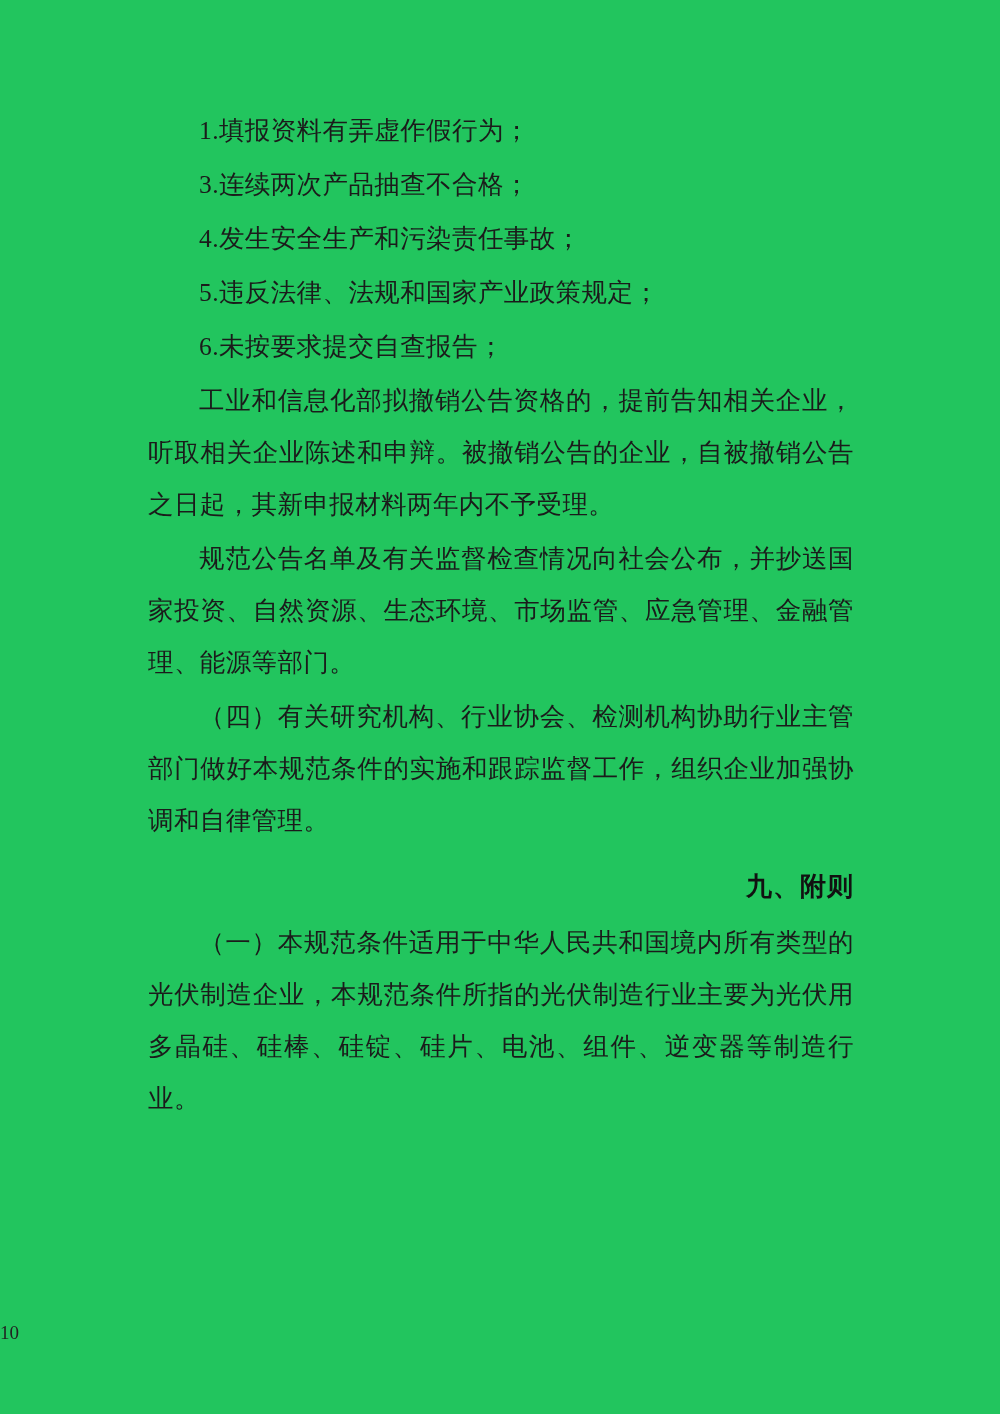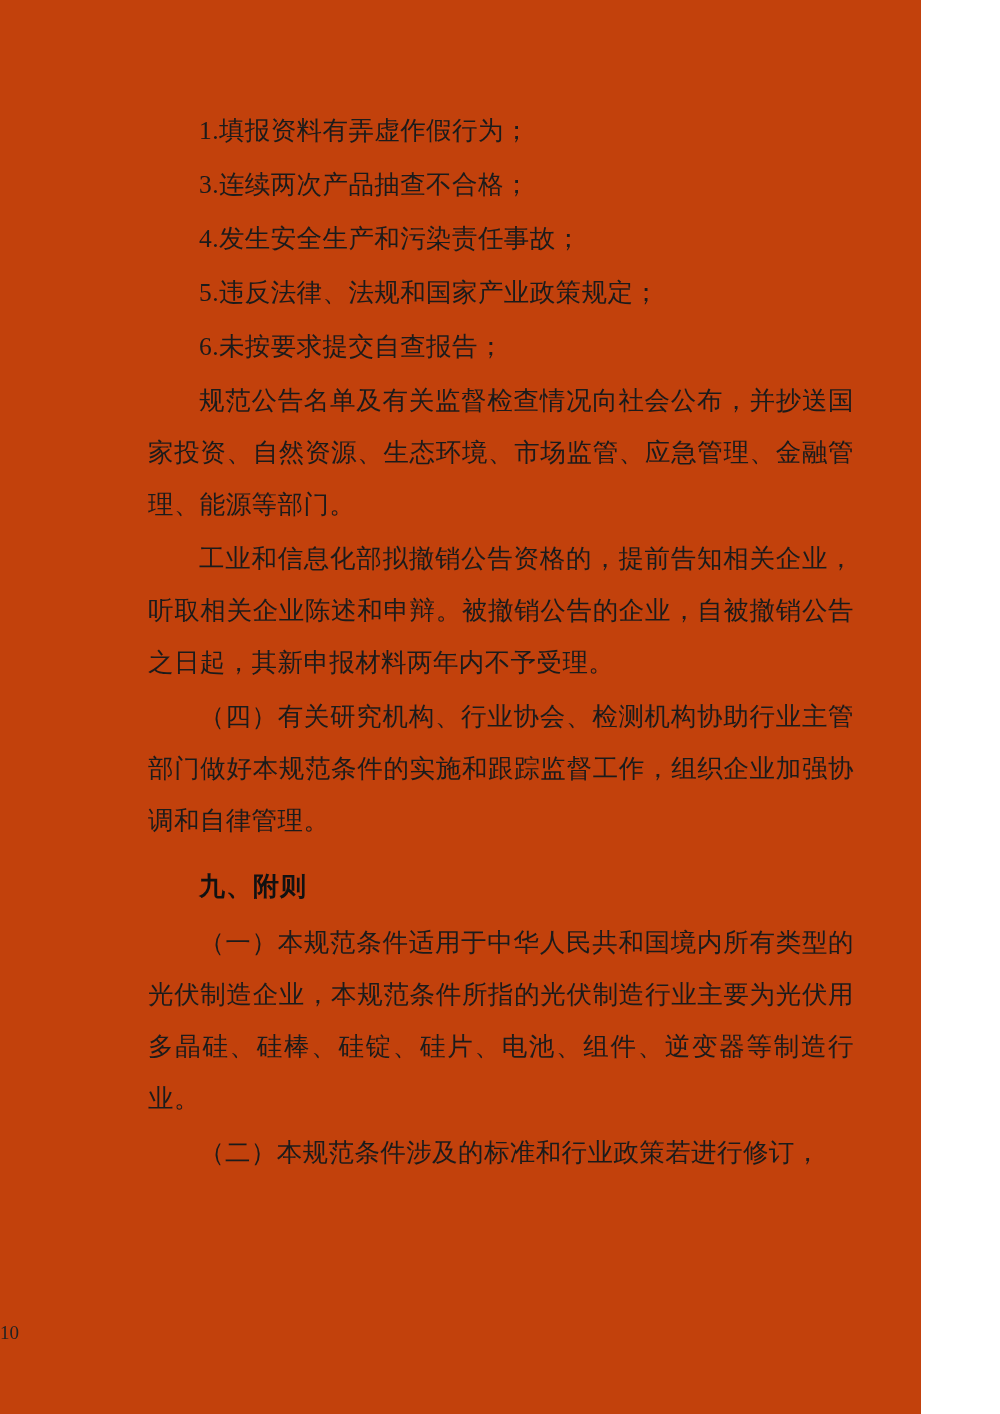--- a/index.html
+++ b/index.html
@@ -8,25 +8,25 @@
   }
   body {
     width: 1000px;
     height: 1414px;
     background: #ffffff;
     font-family: "Liberation Serif", "DejaVu Serif", serif;
     color: #1a1a1a;
   }
   .page {
     position: relative;
-    width: 921px;
+    width: 1000px;
     height: 1414px;
     box-sizing: border-box;
     padding: 105px 148px 0 148px;
-    background: #c2410c;
+    background: #22c55e;
   }
   .doc-body {
     width: 706px;
   }
   .para {
     font-size: 25.5px;
     line-height: 52px;
     text-align: justify;
     text-justify: inter-ideograph;
     margin: 0 0 2px 0;
@@ -40,20 +40,21 @@
     text-indent: 51px;
   }
   .section-heading {
     font-size: 26px;
     line-height: 52px;
     font-weight: bold;
     margin: 14px 0 4px 0;
     text-indent: 51px;
     letter-spacing: 1px;
     color: #111111;
+    text-align: right;
   }
   .page-number {
     position: absolute;
     left: 0;
     right: 0;
     top: 1322px;
     text-align: left;
     font-size: 19px;
     font-family: "Liberation Serif", "DejaVu Serif", serif;
     color: #222222;
@@ -64,25 +65,24 @@
 
 <div class="page">
   <div class="doc-body">
 
     <p class="para numbered">1.填报资料有弄虚作假行为；</p>
     <p class="para numbered">3.连续两次产品抽查不合格；</p>
     <p class="para numbered">4.发生安全生产和污染责任事故；</p>
     <p class="para numbered">5.违反法律、法规和国家产业政策规定；</p>
     <p class="para numbered">6.未按要求提交自查报告；</p>
 
+    <p class="para indent">工业和信息化部拟撤销公告资格的，提前告知相关企业，听取相关企业陈述和申辩。被撤销公告的企业，自被撤销公告之日起，其新申报材料两年内不予受理。</p>
     <p class="para indent">规范公告名单及有关监督检查情况向社会公布，并抄送国家投资、自然资源、生态环境、市场监管、应急管理、金融管理、能源等部门。</p>
-    <p class="para indent">工业和信息化部拟撤销公告资格的，提前告知相关企业，听取相关企业陈述和申辩。被撤销公告的企业，自被撤销公告之日起，其新申报材料两年内不予受理。</p>
     <p class="para indent">（四）有关研究机构、行业协会、检测机构协助行业主管部门做好本规范条件的实施和跟踪监督工作，组织企业加强协调和自律管理。</p>
 
     <h2 class="section-heading">九、附则</h2>
 
     <p class="para indent">（一）本规范条件适用于中华人民共和国境内所有类型的光伏制造企业，本规范条件所指的光伏制造行业主要为光伏用多晶硅、硅棒、硅锭、硅片、电池、组件、逆变器等制造行业。</p>
-    <p class="para indent">（二）本规范条件涉及的标准和行业政策若进行修订，</p>
 
   </div>
 
   <div class="page-number">10</div>
 </div>
 
 </body></html>

